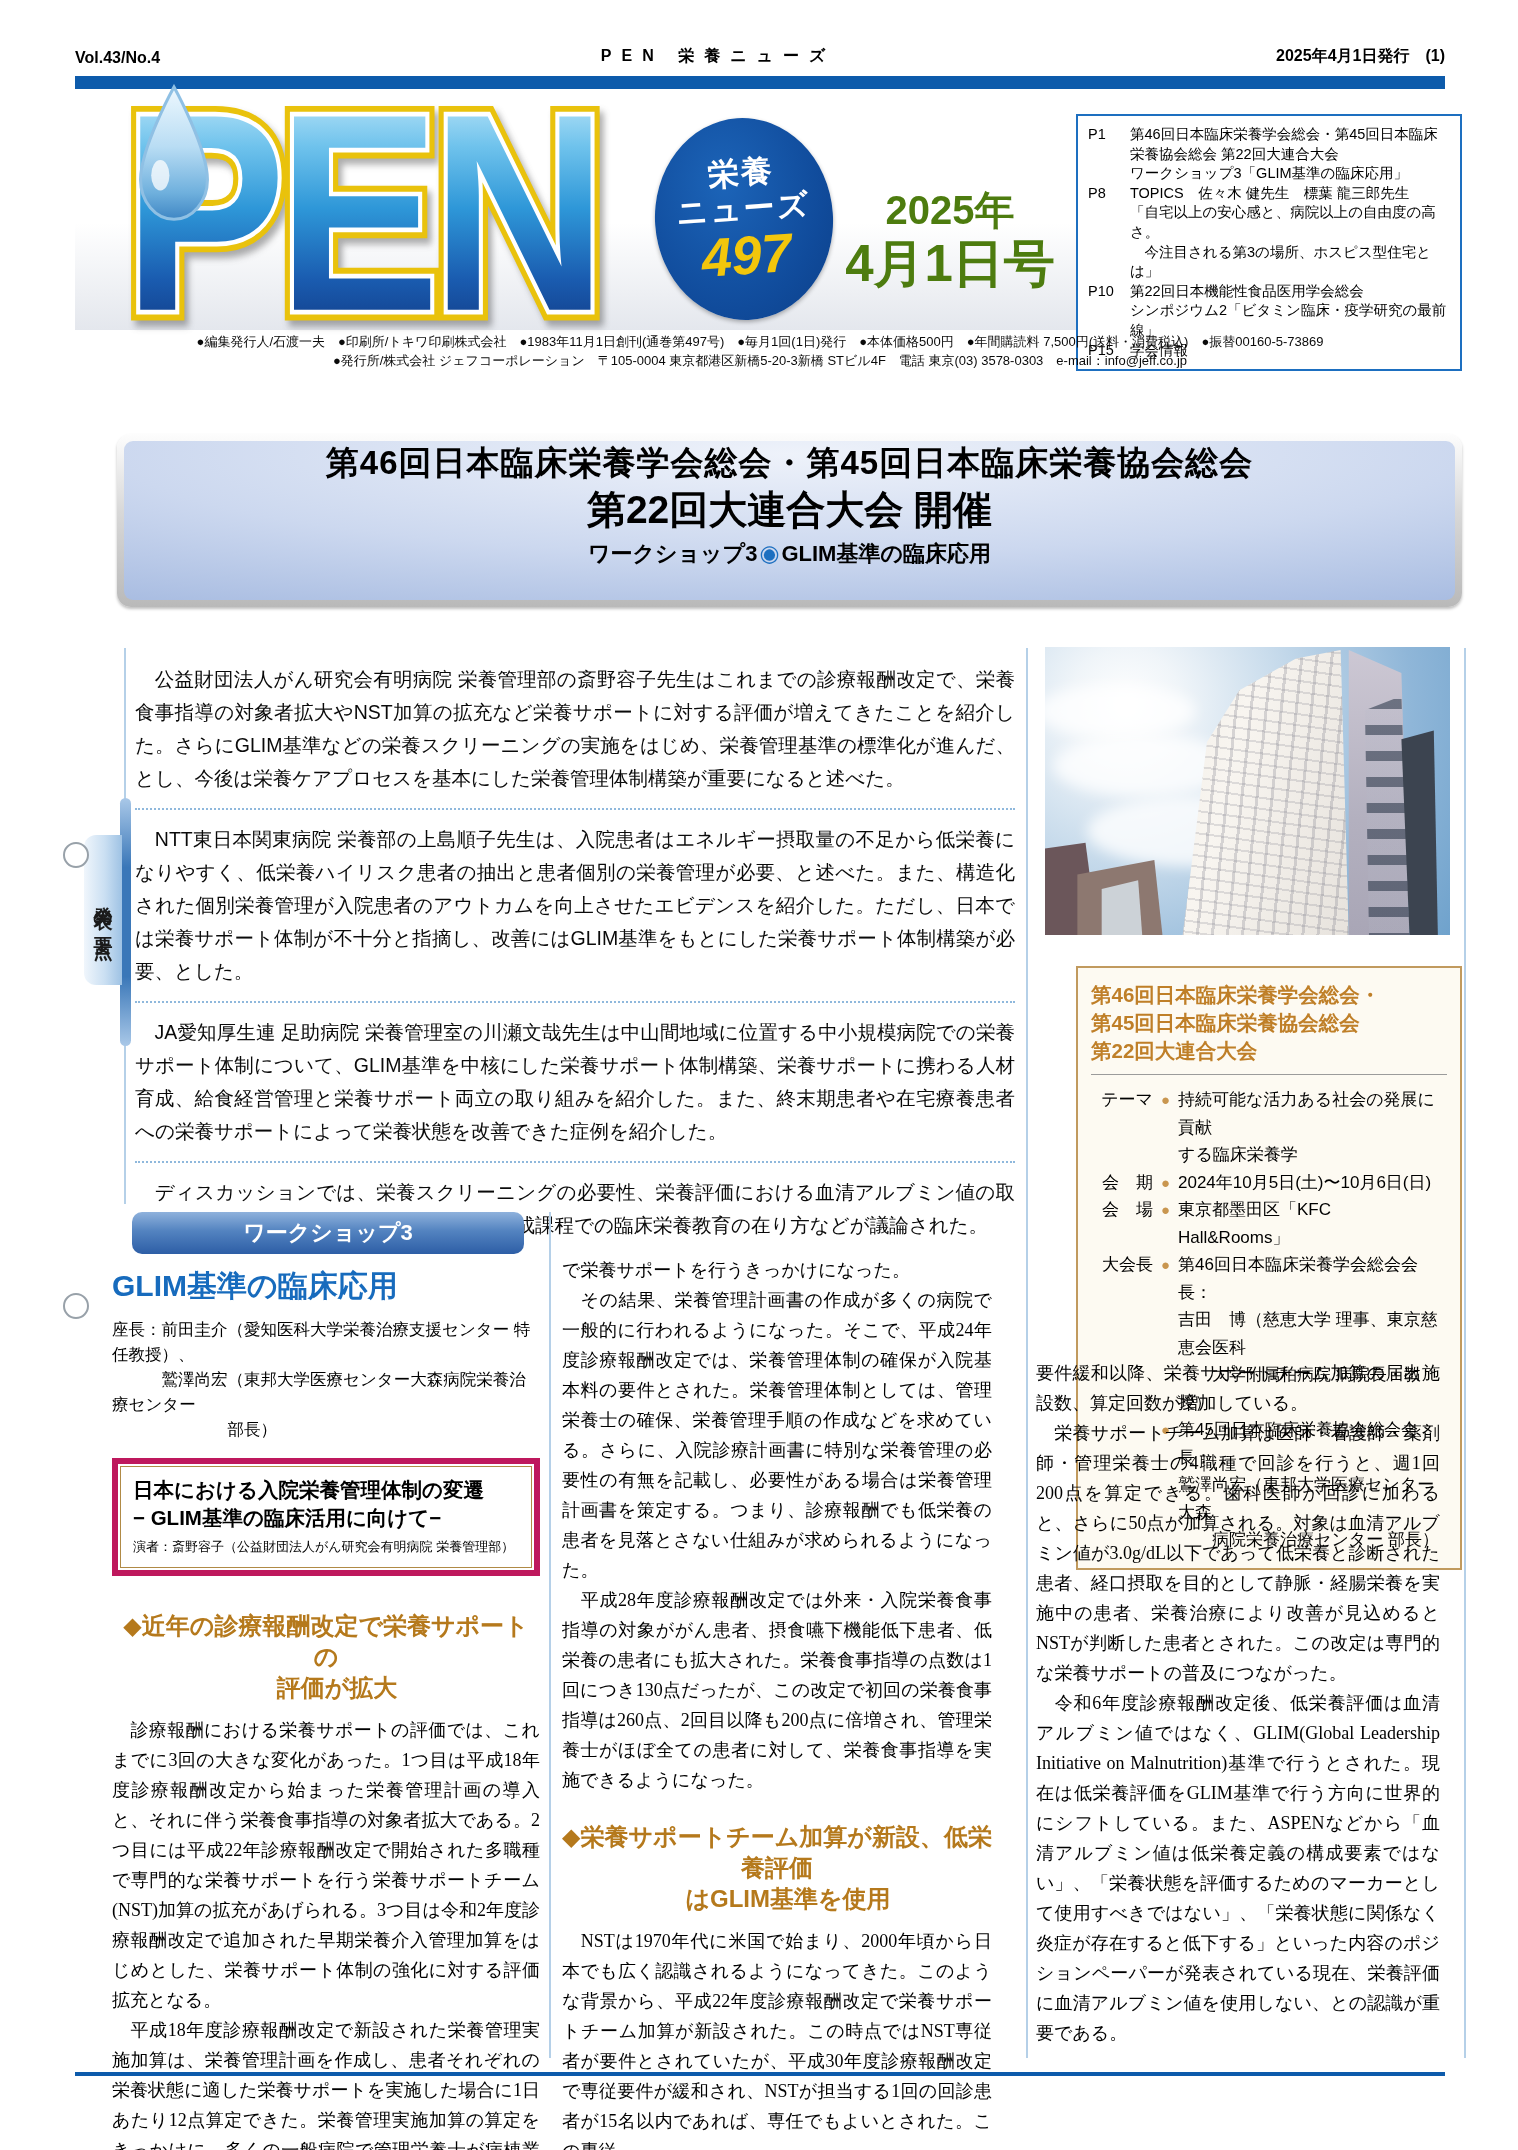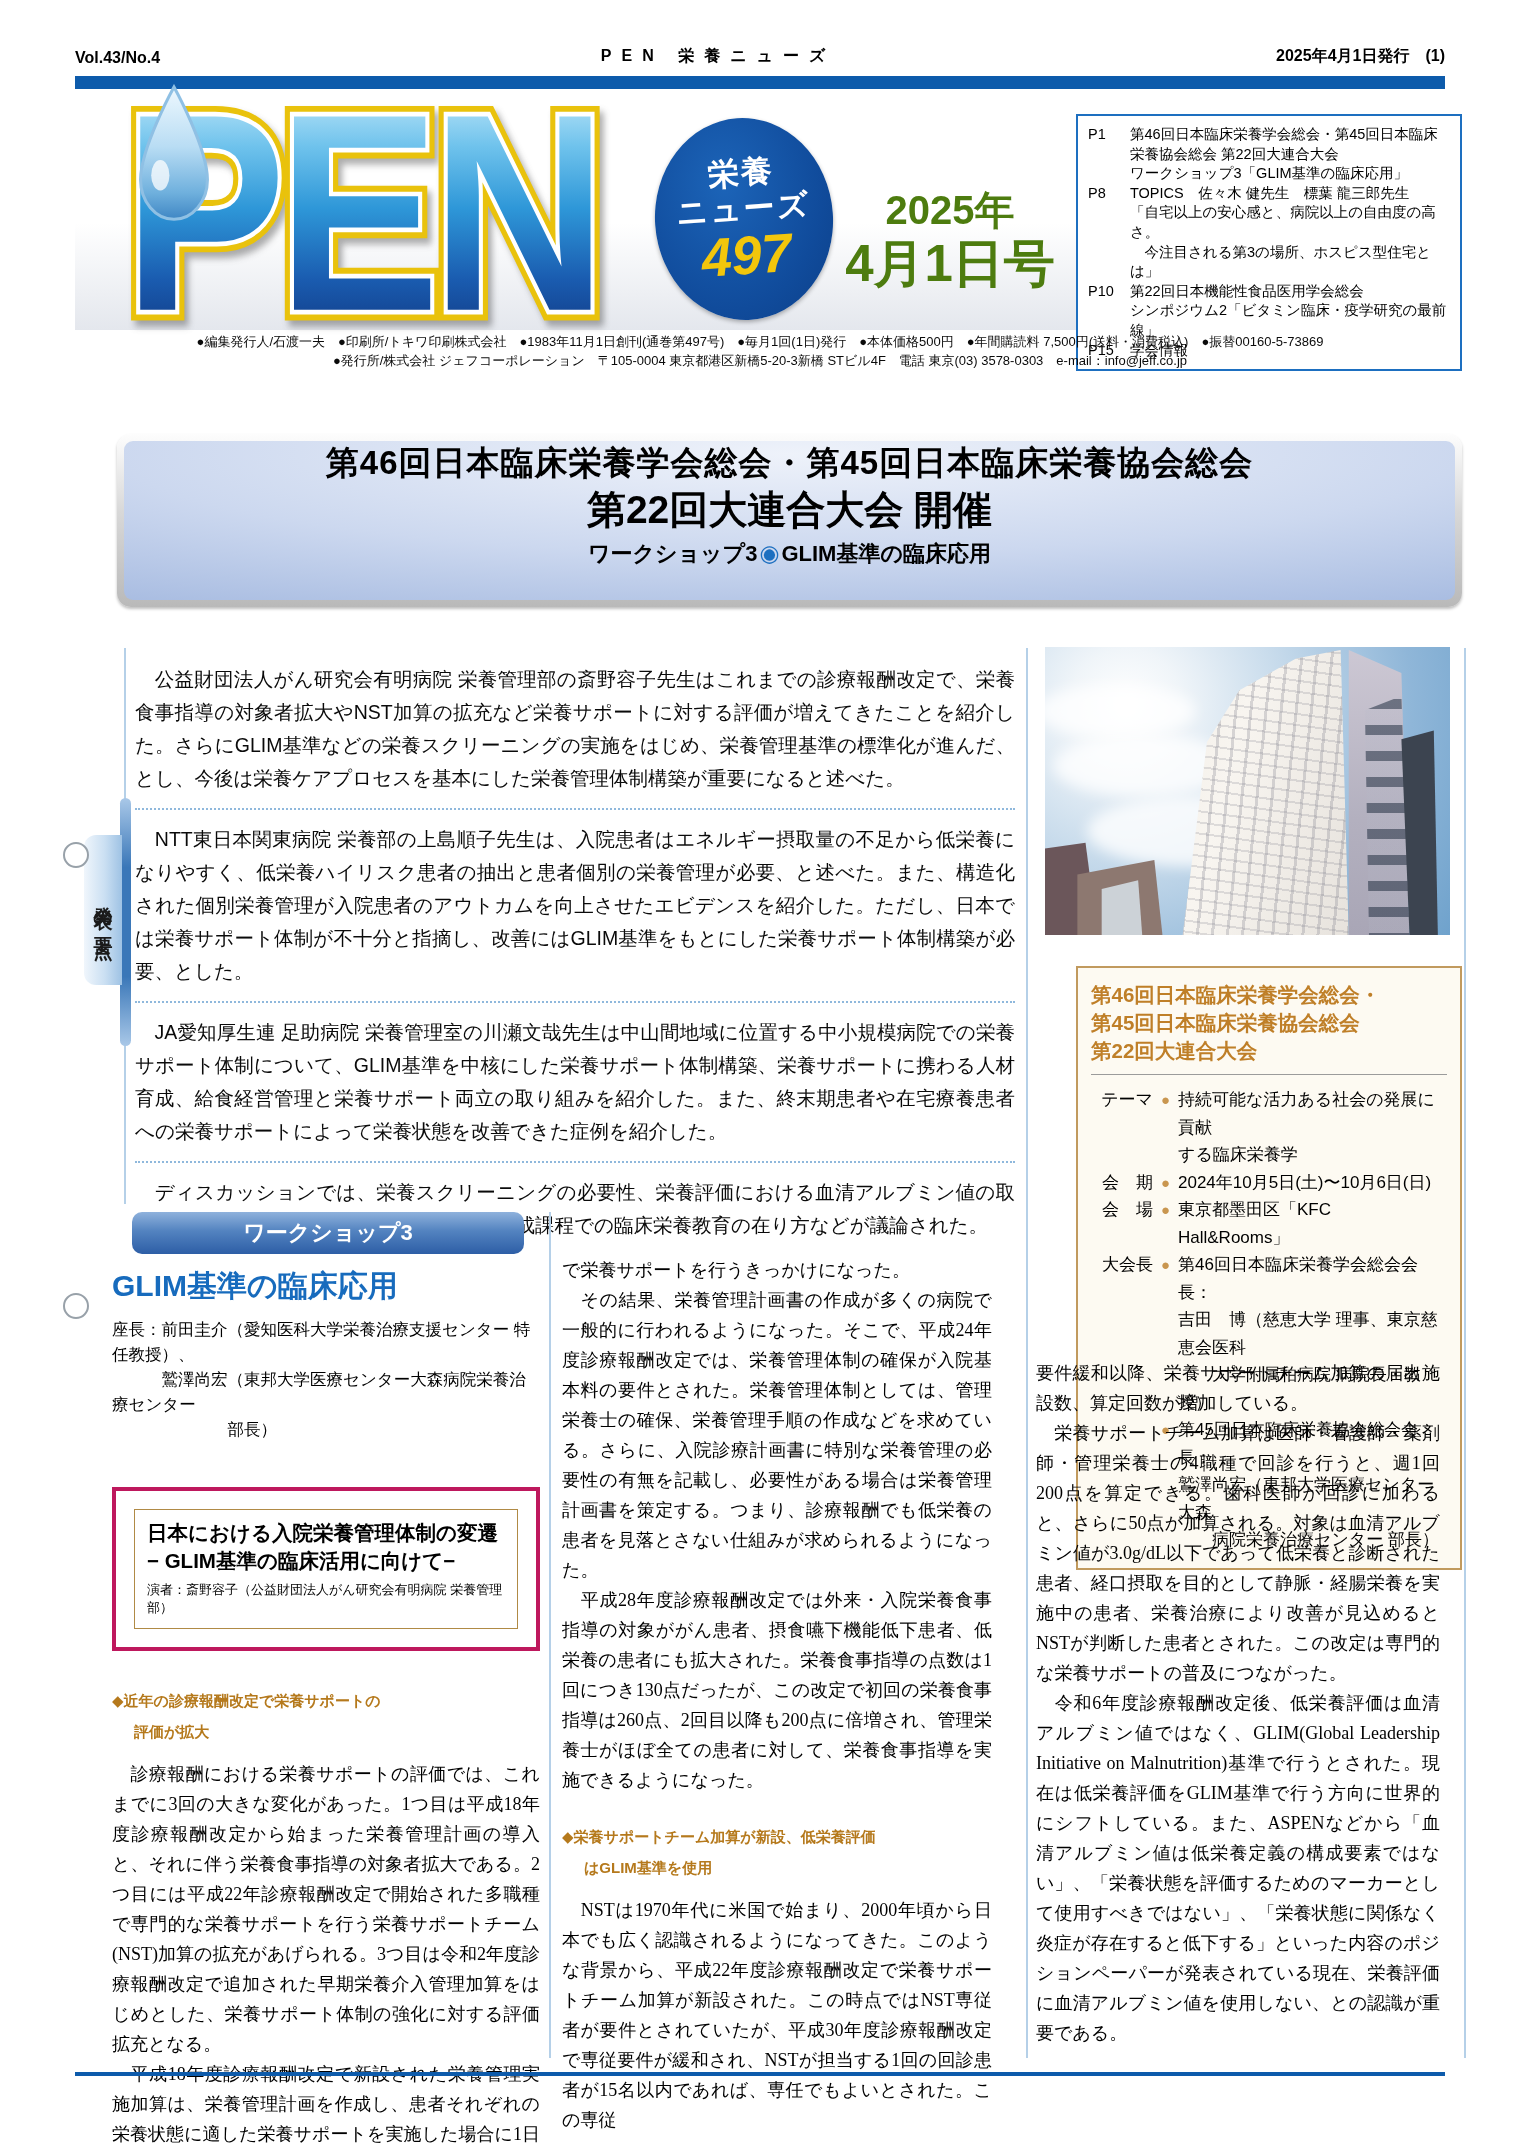--- a/index.html
+++ b/index.html
@@ -100,25 +100,25 @@
   
   .col{position:absolute;}
   .col1{left:112px;top:1212px;width:428px;}
   .col2{left:562px;top:1255px;width:430px;}
   .col3{left:1036px;top:1358px;width:404px;}
   .ws-tag{margin:0 16px 12px 20px;height:42px;border-radius:10px;color:#fff;font-size:22px;font-weight:700;
           display:flex;align-items:center;justify-content:center;
           background:linear-gradient(180deg,#8fb2dc 0%,#5383c0 45%,#2d5ea6 100%);}
   .glim-title{color:#176bbd;font-size:30px;font-weight:700;margin:4px 0 10px;}
   .chair{font-size:16.5px;line-height:25px;white-space:pre-wrap;}
-  .spk-outer{border:4px solid #be185d;padding:18px;margin:45px 0 34px;background:#fff;}
+  .spk-outer{border:6px solid #be185d;padding:2px;margin:16px 0 34px;background:#fff;}
   .spk-inner{border:1px solid #b08a45;padding:9px 12px 11px;}
   .spk-t{font-size:20.5px;font-weight:700;line-height:28px;}
   .spk-sp{font-size:13px;margin-top:6px;}
-  .art-h{color:#b5791c;font-size:15px;font-weight:700;line-height:31px;margin:20px 0 12px;}
+  .art-h{color:#b5791c;font-size:24px;font-weight:700;line-height:31px;margin:20px 0 12px;text-align:center;}
   .art-h .ind{display:block;padding-left:22px;}
   .body-p{font-family:"Liberation Serif","DejaVu Serif",serif;font-size:18px;line-height:30px;
           text-align:justify;margin:0;white-space:pre-wrap;}
   .footer-rule{position:absolute;left:75px;top:2072px;width:1370px;height:4px;background:#0d5bab;}
 </style>
 </head>
 <body>
 
 <div id="page">
 

